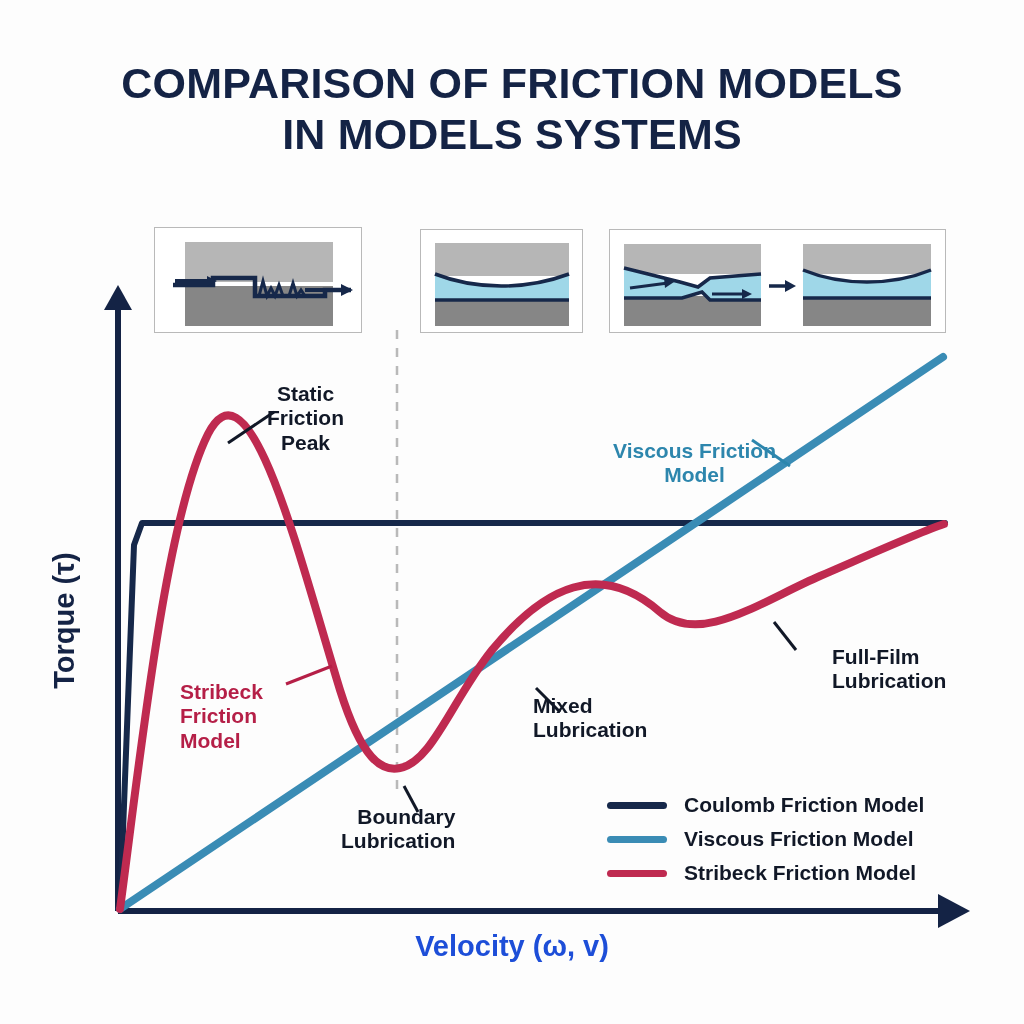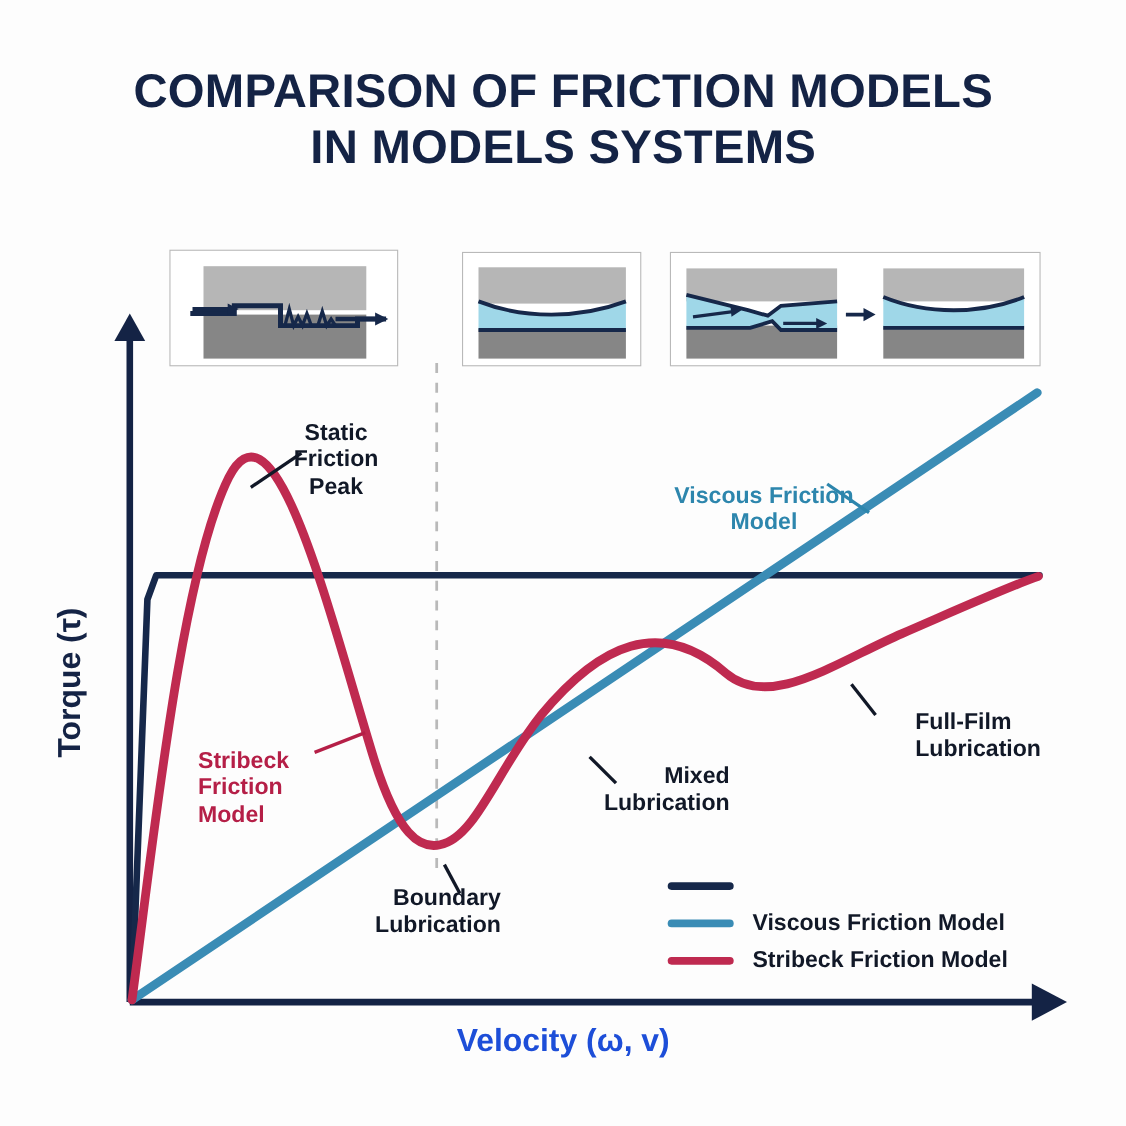--- a/index.html
+++ b/index.html
@@ -57,21 +57,21 @@
     white-space: pre-line;
   }
   .annot-dark  { color: #111827; font-size: 21px; }
   .annot-crim  { color: #b51f47; font-size: 21px; margin-top: 28px; }
   .annot-blue  { color: #2d86ad; font-size: 21px; }
 
   #annot-static   { left: 267px; top: 382px; text-align: center; }
   #annot-stribeck { left: 180px; top: 652px; text-align: left; }
   #annot-viscous  { left: 613px; top: 391px; text-align: center; margin-top: 48px; }
   #annot-boundary { left: 341px; top: 805px; text-align: right; }
-  #annot-mixed    { left: 549px; top: 694px; text-align: right; }
+  #annot-mixed    { left: 533px; top: 694px; text-align: left; }
   #annot-fullfilm { left: 788px; top: 645px; text-align: left; margin-left: 44px; }
 
   
   #y-axis-title {
     position: absolute;
     left: -41px;
     top: 604px;
     width: 210px;
     text-align: center;
     transform: rotate(-90deg);
@@ -223,20 +223,21 @@
 
   <div class="annot annot-dark" id="annot-fullfilm">Full-Film
 Lubrication</div>
 
   <div id="y-axis-title">Torque (τ)</div>
   <div id="x-axis-title">Velocity (ω, v)</div>
 
   <div id="legend">
     <div class="legend-row">
       <span class="legend-swatch" style="background:#16284a;"></span>
+      <span class="legend-label">Coulomb Friction Model</span>
     </div>
     <div class="legend-row">
       <span class="legend-swatch" style="background:#3a8cb5;"></span>
       <span class="legend-label">Viscous Friction Model</span>
     </div>
     <div class="legend-row">
       <span class="legend-swatch" style="background:#bf2a50;"></span>
       <span class="legend-label">Stribeck Friction Model</span>
     </div>
   </div>

